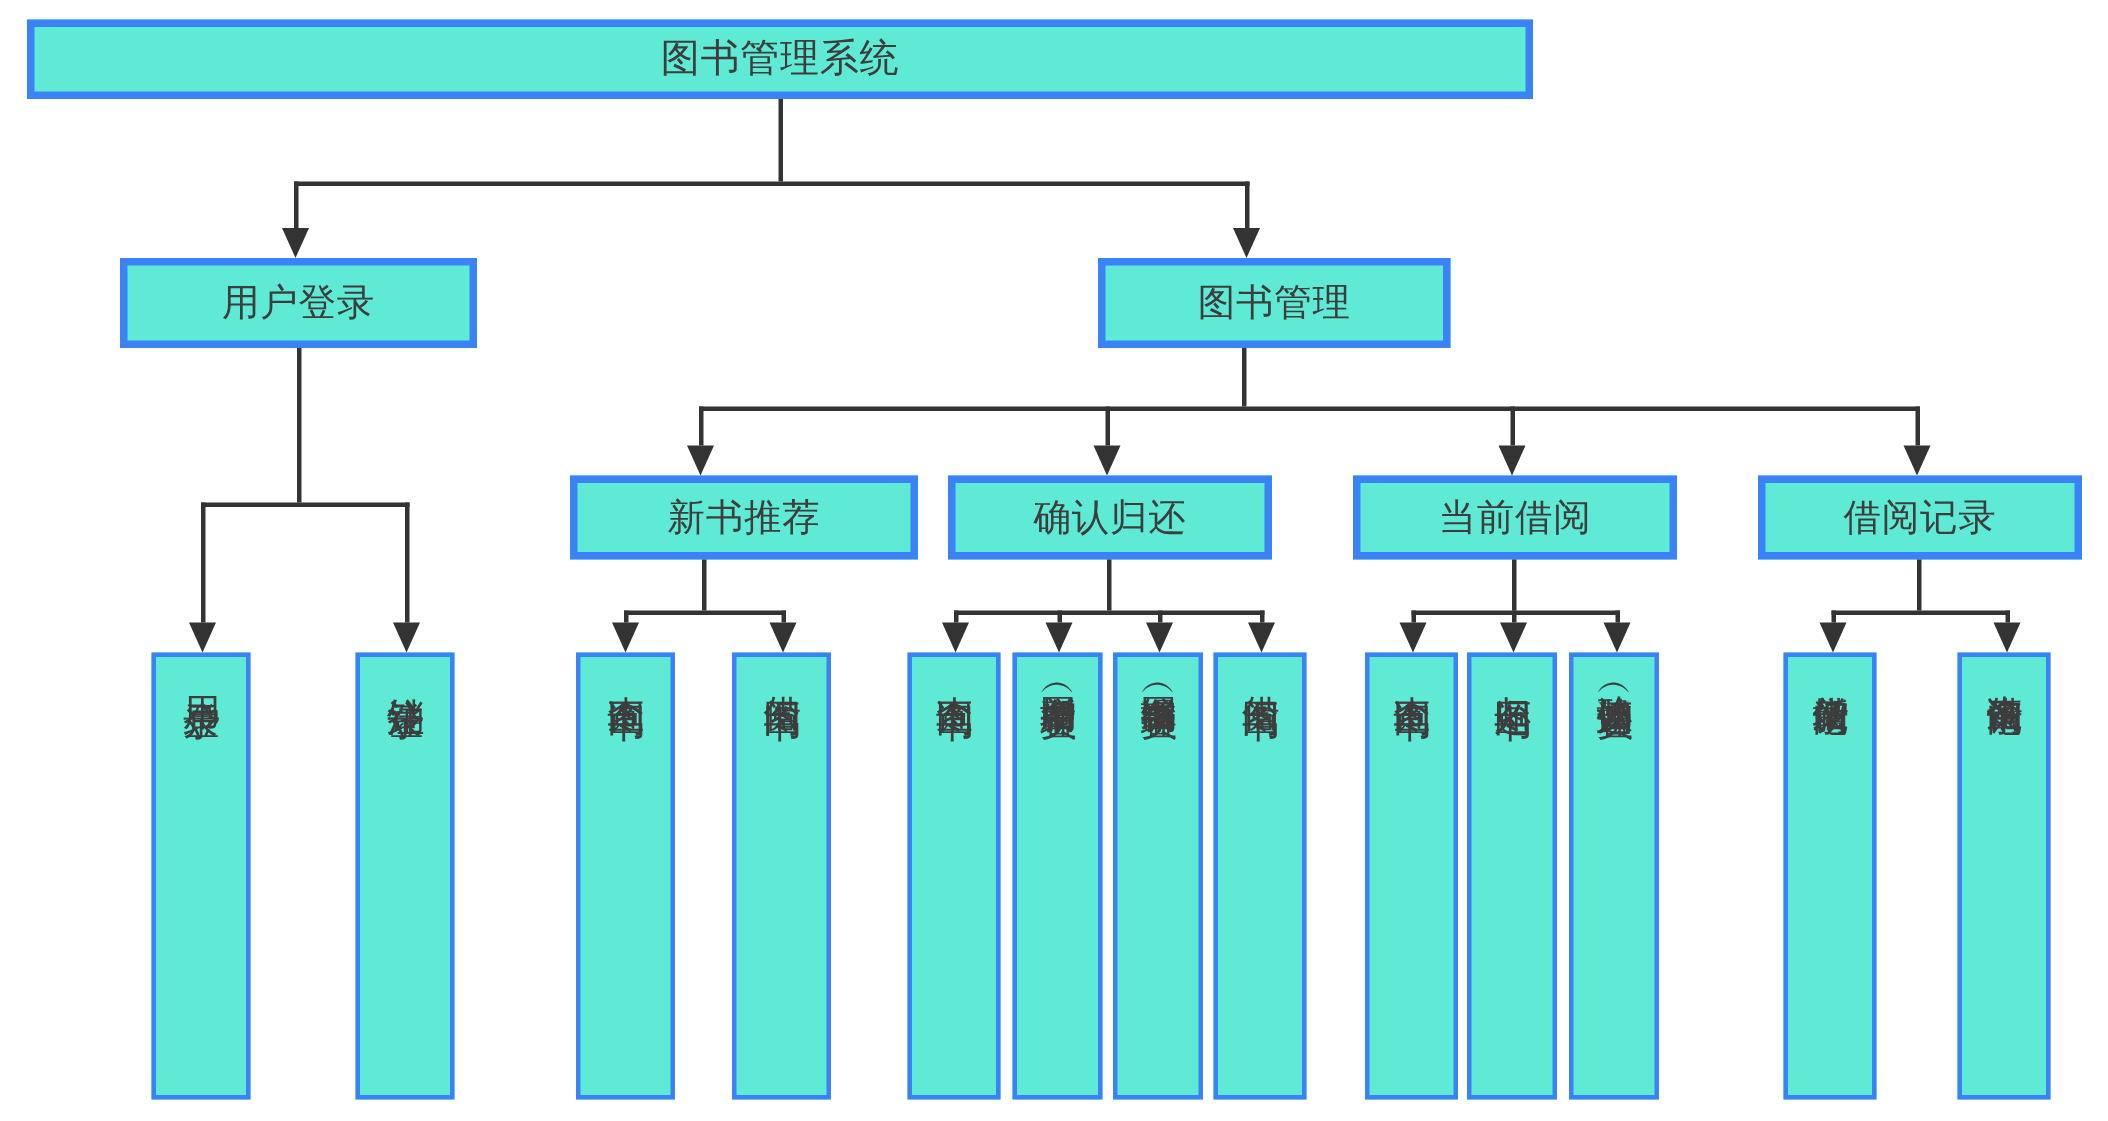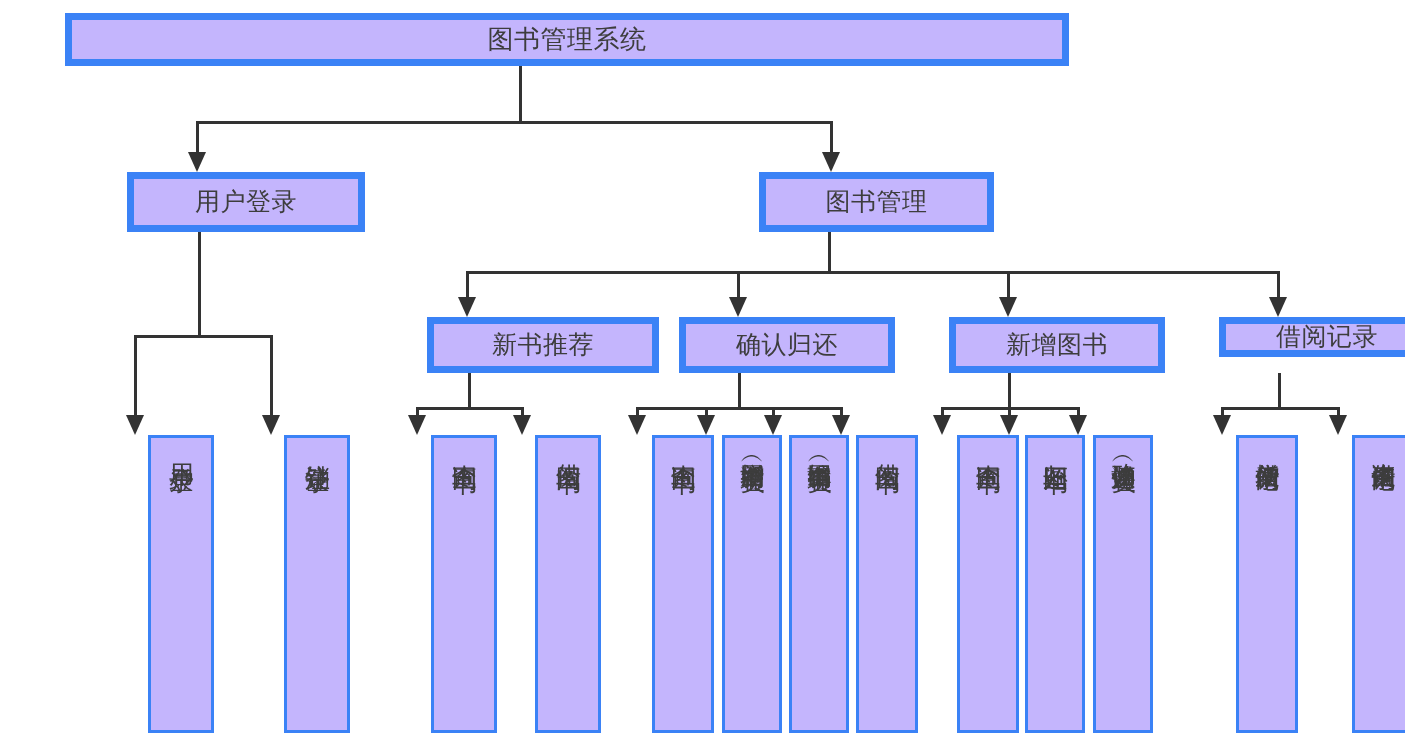--- a/index.html
+++ b/index.html
@@ -14,27 +14,26 @@
     position: relative;
     width: 1405px;
     height: 747px;
     background: #ffffff;
     overflow: hidden;
   }
   
   .node {
     position: absolute;
     box-sizing: border-box;
-    border: 7px solid #3b82f6;
-    background: #c4b5fd;
+    border: 5px solid #3b82f6;
+    background: #5eead4;
     display: flex;
     align-items: center;
     justify-content: center;
     color: #3c3c3c;
-    margin-left: 47px;
   }
   .node .label {
     font-size: 25px;
     line-height: 1.15;
     letter-spacing: 0.5px;
     white-space: nowrap;
     color: #3d3d3d;
   }
   .node.root .label { font-size: 26px; }
   .node.leaf {
@@ -96,21 +95,21 @@
   <div class="hline" style="left:196px; top:121px; width:637px;"></div>
   <div class="vline" style="left:196px; top:121px; height:31px;"></div>
   <div class="vline" style="left:830px; top:121px; height:31px;"></div>
   <div class="arrow" style="left:188px; top:152px;"></div>
   <div class="arrow" style="left:822px; top:152px;"></div>
 
   <div class="node" style="left:80px; top:172px; width:238px; height:60px;">
     <span class="label">用户登录</span>
   </div>
 
-  <div class="node" style="left:712px; top:172px; width:235px; height:60px;">
+  <div class="node" style="left:732px; top:172px; width:235px; height:60px;">
     <span class="label">图书管理</span>
   </div>
 
   <div class="vline" style="left:198px; top:232px; height:103px;"></div>
   <div class="hline" style="left:134px; top:335px; width:139px;"></div>
   <div class="vline" style="left:134px; top:335px; height:80px;"></div>
   <div class="vline" style="left:270px; top:335px; height:80px;"></div>
   <div class="arrow" style="left:126px; top:415px;"></div>
   <div class="arrow" style="left:262px; top:415px;"></div>
 
@@ -125,23 +124,23 @@
   <div class="arrow" style="left:999px; top:297px;"></div>
   <div class="arrow" style="left:1269px; top:297px;"></div>
 
   <div class="node" style="left:380px; top:317px; width:232px; height:56px;">
     <span class="label">新书推荐</span>
   </div>
   <div class="node" style="left:632px; top:317px; width:216px; height:56px;">
     <span class="label">确认归还</span>
   </div>
   <div class="node" style="left:902px; top:317px; width:216px; height:56px;">
-    <span class="label">新增图书</span>
-  </div>
-  <div class="node" style="left:1172px; top:317px; width:216px; height:40px;">
+    <span class="label">当前借阅</span>
+  </div>
+  <div class="node" style="left:1172px; top:317px; width:216px; height:56px;">
     <span class="label">借阅记录</span>
   </div>
 
   <div class="vline" style="left:468px; top:373px; height:34px;"></div>
   <div class="hline" style="left:416px; top:407px; width:108px;"></div>
   <div class="vline" style="left:416px; top:407px; height:8px;"></div>
   <div class="vline" style="left:521px; top:407px; height:8px;"></div>
   <div class="arrow" style="left:408px; top:415px;"></div>
   <div class="arrow" style="left:513px; top:415px;"></div>
 

